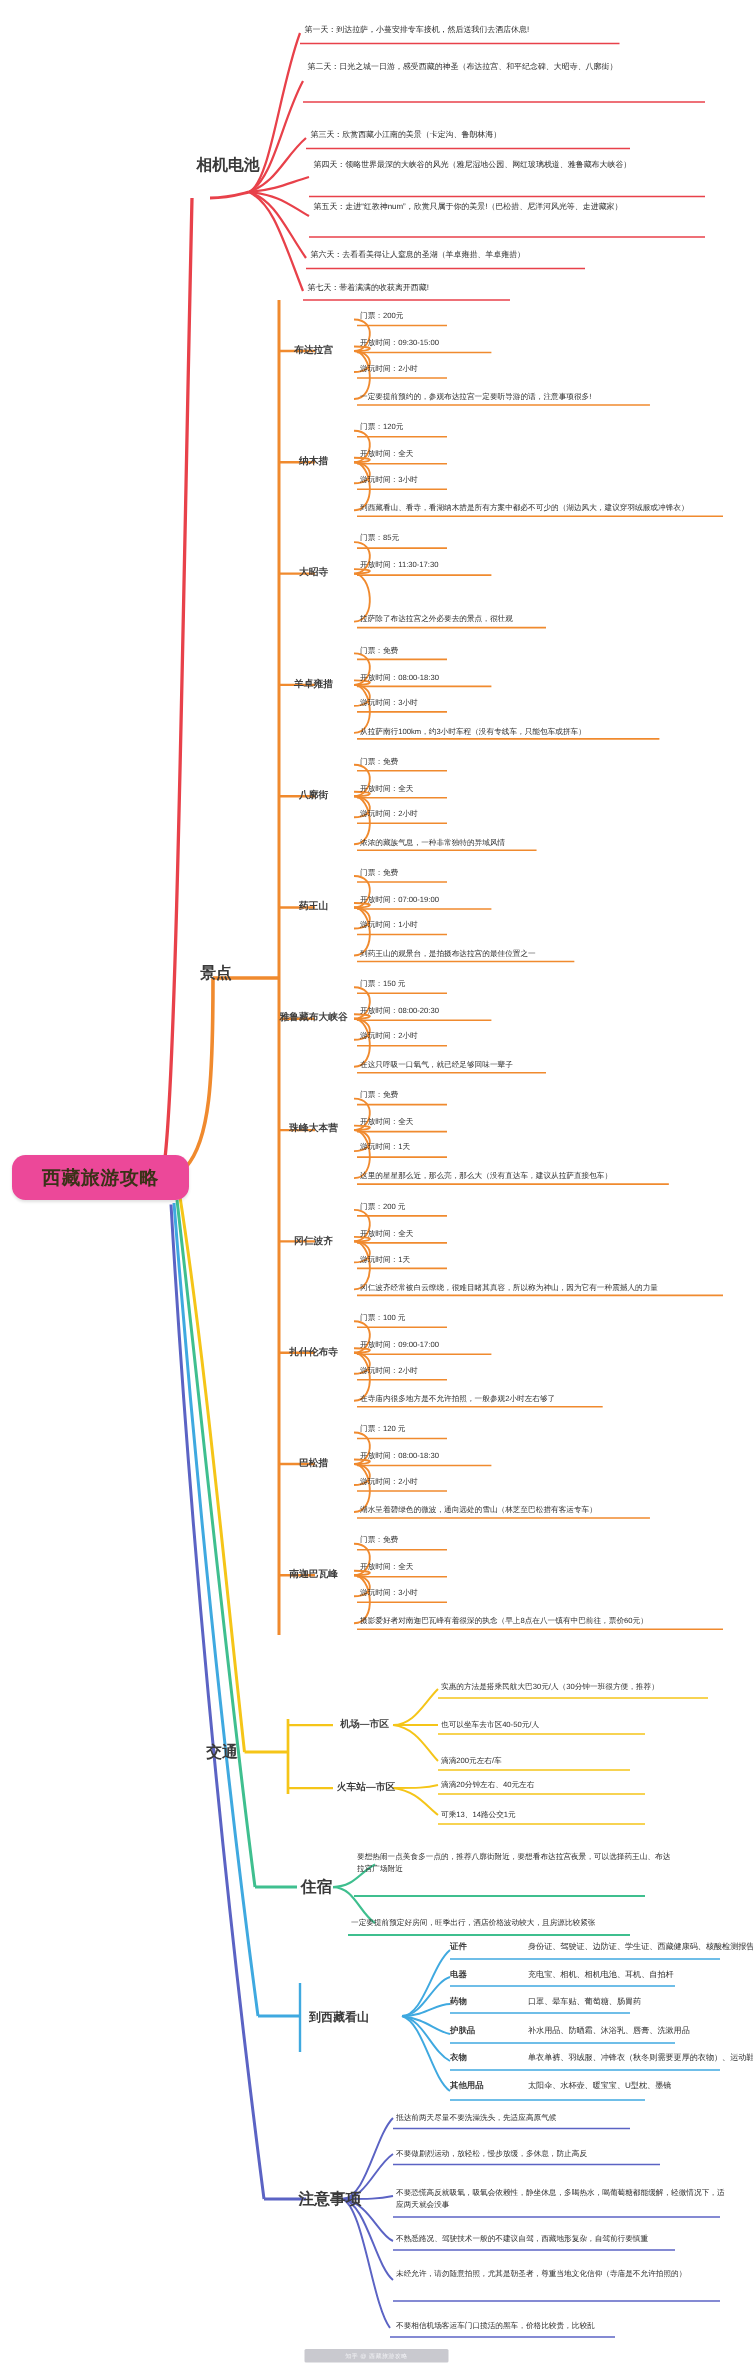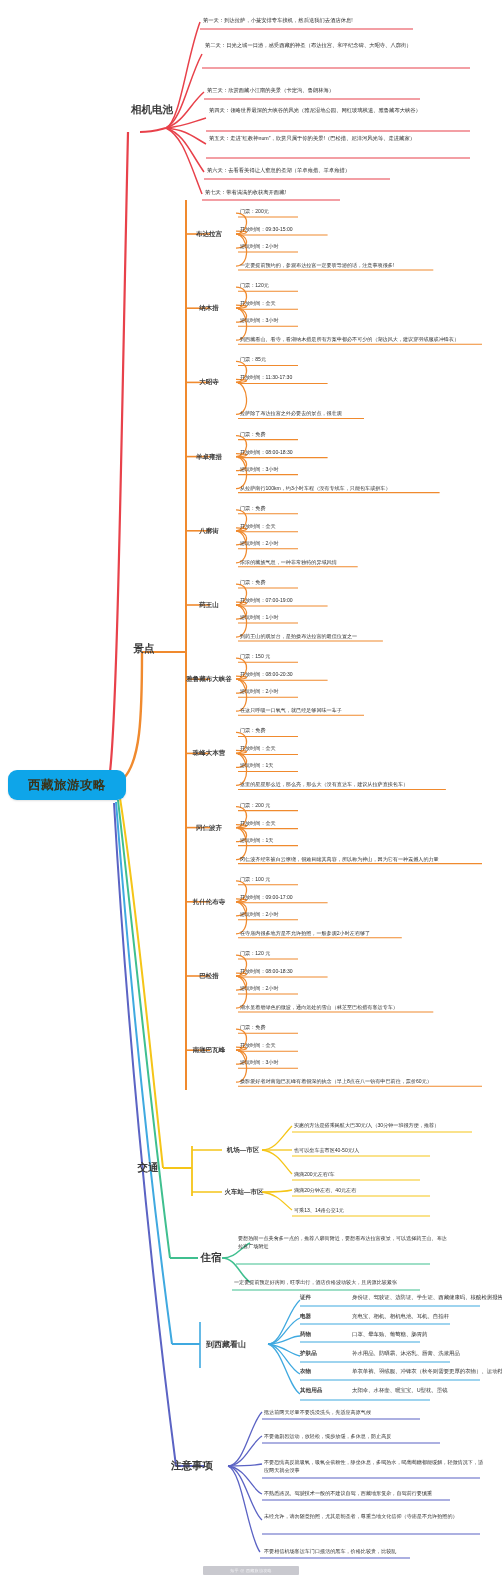--- a/index.html
+++ b/index.html
@@ -10,21 +10,21 @@
     -webkit-font-smoothing:antialiased;
   }
   #map{position:absolute;left:0;top:0;width:502px;height:1585px;}
   svg#links{position:absolute;left:0;top:0;width:502px;height:1585px;pointer-events:none;}
 
   .node{position:absolute;box-sizing:border-box;}
 
   
   .root{
     left:8px; top:770px; width:118px; height:30px;
-    background:#0ea5e9; border-radius:9px;
+    background:#ec4899; border-radius:9px;
     display:flex;align-items:center;justify-content:center;
     font-size:12.5px; font-weight:bold; color:#3a3218;
     letter-spacing:0.5px;
     box-shadow:0 1px 2px rgba(0,0,0,.12);
   }
 
   
   .b1{
     font-size:10.5px; font-weight:bold; text-align:center;
     display:flex;align-items:center;justify-content:center;
@@ -377,21 +377,21 @@
       <div class="node gear-label" style="left: 300px; top: 1331.2px; width: 46px;">药物</div>
       <div class="node gear-val" style="left: 352px; top: 1331.2px; width: 146px; white-space: nowrap;">口罩、晕车贴、葡萄糖、肠胃药</div>
       <div class="node gear-label" style="left: 300px; top: 1349.8px; width: 46px;">护肤品</div>
       <div class="node gear-val" style="left: 352px; top: 1349.8px; width: 146px; white-space: nowrap;">补水用品、防晒霜、沐浴乳、唇膏、洗漱用品</div>
       <div class="node gear-label" style="left: 300px; top: 1368.4px; width: 46px;">衣物</div>
       <div class="node gear-val" style="left: 352px; top: 1368.4px; width: 146px; white-space: nowrap;">单衣单裤、羽绒服、冲锋衣（秋冬则需要更厚的衣物）、运动鞋</div>
       <div class="node gear-label" style="left: 300px; top: 1387px; width: 46px;">其他用品</div>
       <div class="node gear-val" style="left: 352px; top: 1387px; width: 146px; white-space: nowrap;">太阳伞、水杯壶、暖宝宝、U型枕、墨镜</div>
     </div>
 
-  <div class="node b1" style="left:168px;top:1455px;width:48px;height:22px;">注意事项</div>
+  <div class="node b1" style="left:196px;top:1455px;width:48px;height:22px;">注意事项</div>
 
   <div id="notes-host">
       <div class="node leaf wrap" style="left: 262px; top: 1408px; width: 168px;">抵达前两天尽量不要洗澡洗头，先适应高原气候</div>
       <div class="node leaf wrap" style="left: 262px; top: 1432px; width: 186px;">不要做剧烈运动，放轻松，慢步放缓，多休息，防止高反</div>
       <div class="node leaf wrap" style="left: 262px; top: 1458px; width: 222px;">不要恐慌高反就吸氧，吸氧会依赖性，静坐休息，多喝热水，喝葡萄糖都能缓解，轻微情况下，适应两天就会没事</div>
       <div class="node leaf wrap" style="left: 262px; top: 1489px; width: 196px;">不熟悉路况、驾驶技术一般的不建议自驾，西藏地形复杂，自驾前行要慎重</div>
       <div class="node leaf wrap" style="left: 262px; top: 1512px; width: 226px;">未经允许，请勿随意拍照，尤其是朝圣者，尊重当地文化信仰（寺庙是不允许拍照的）</div>
       <div class="node leaf wrap" style="left: 262px; top: 1547px; width: 156px;">不要相信机场客运车门口揽活的黑车，价格比较贵，比较乱</div>
     </div>
 

